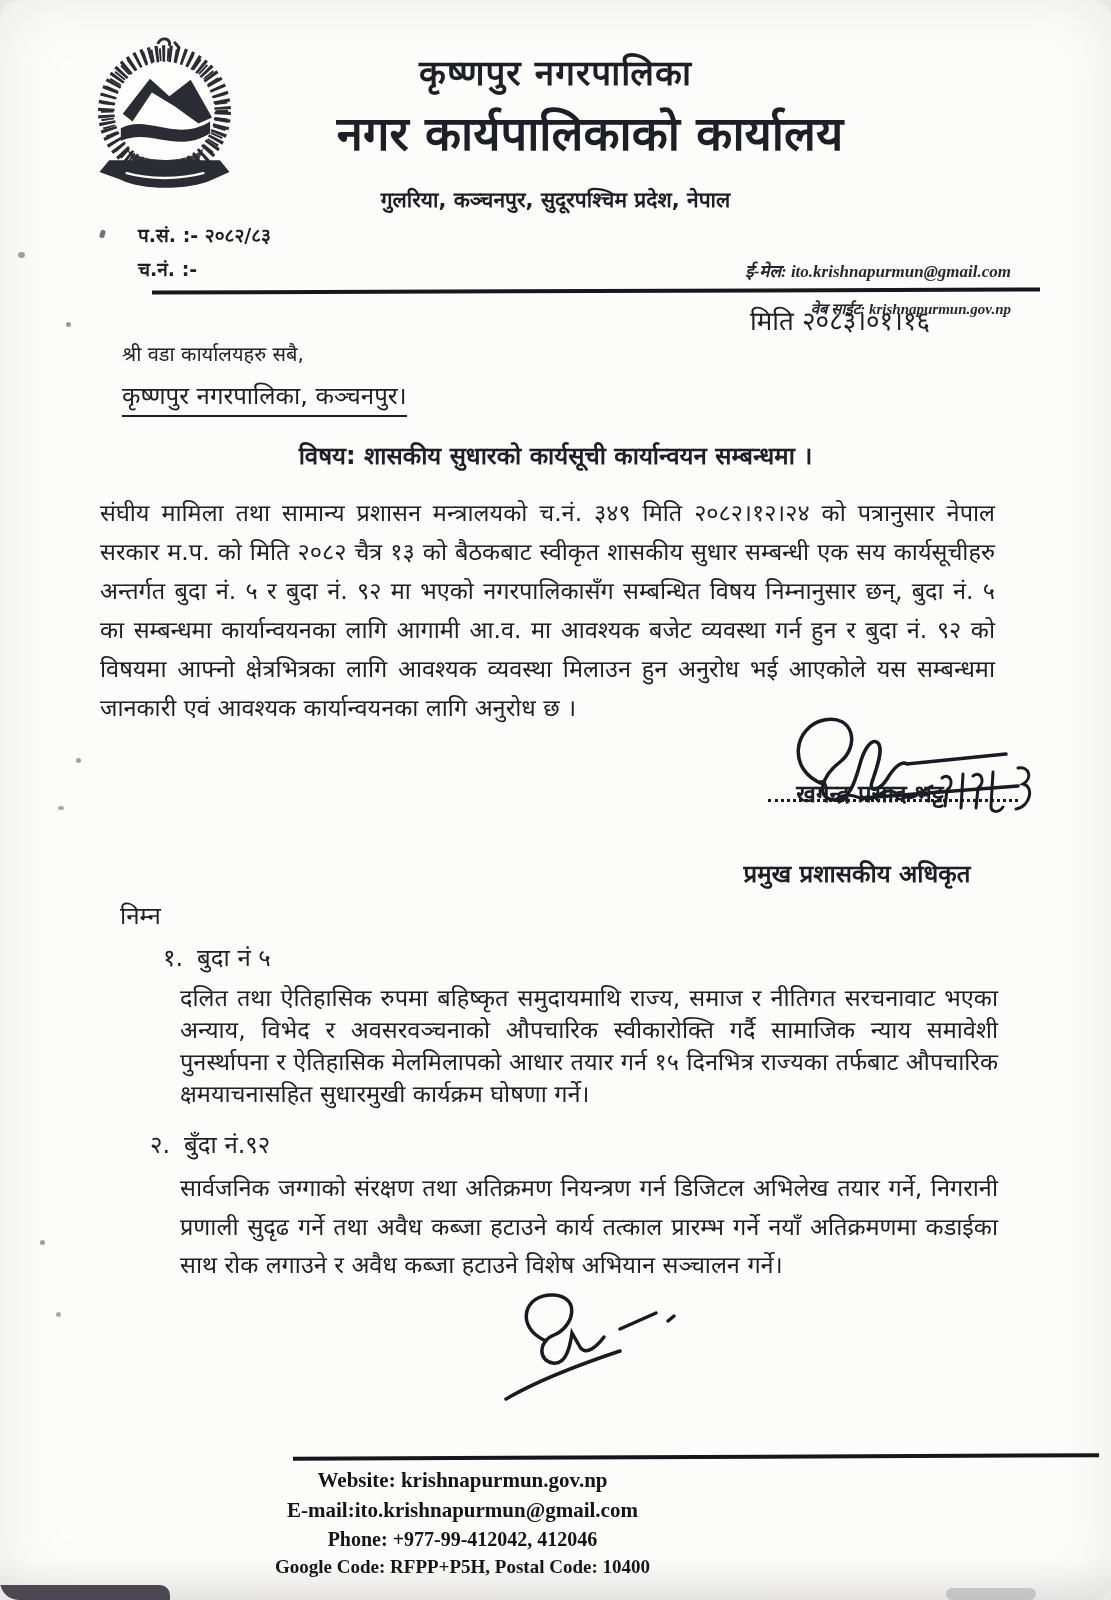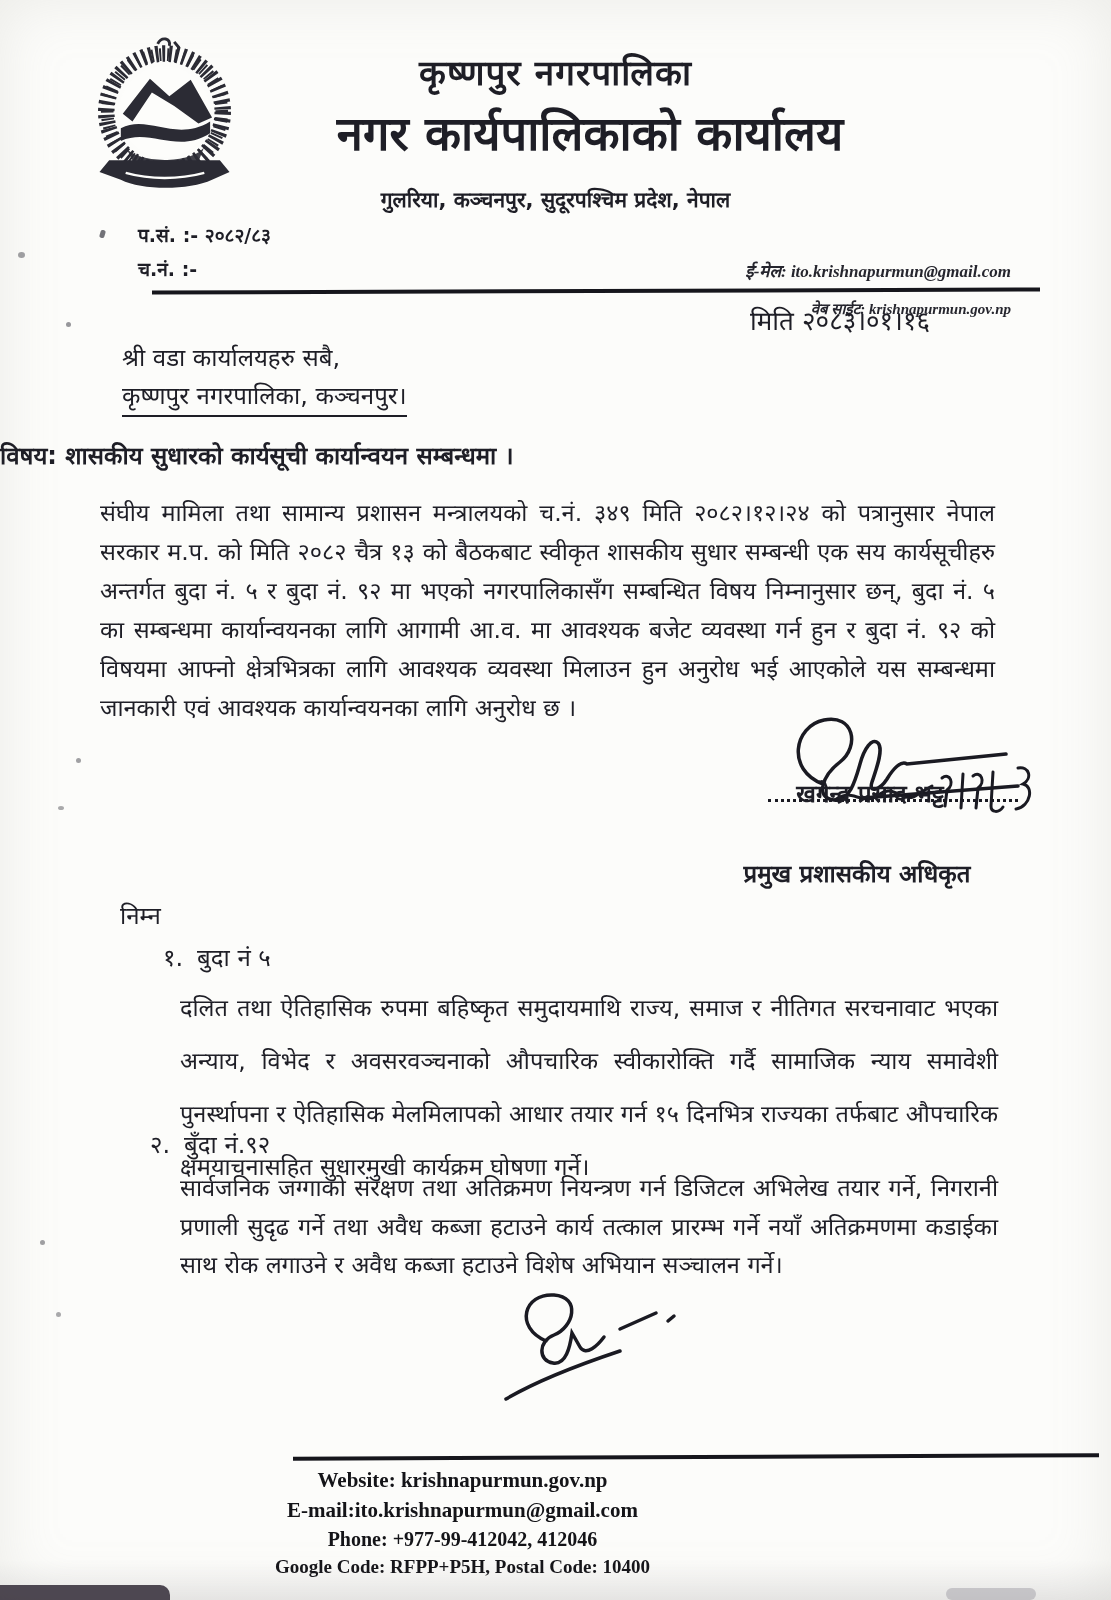--- a/index.html
+++ b/index.html
@@ -4,48 +4,49 @@
 <style>
   html,body{margin:0;padding:0;background:#e8e8e6;}
   .page{
     position:relative;
     width:1111px;height:1600px;
     background:#fcfcfa;
     overflow:hidden;
     font-family:"DejaVu Sans",sans-serif;
     color:#1e1e26;
     box-shadow:inset 0 0 60px rgba(160,160,150,.18);
+    border-radius:19px;
   }
   .abs{position:absolute;}
   
   .hdr-muni{top:48px;left:0;width:100%;text-align:center;font-size:35px;font-weight:bold;letter-spacing:1px;}
   .hdr-office{top:100px;left:90px;width:1000px;text-align:center;font-size:47px;font-weight:bold;}
   .hdr-addr{top:185px;left:0;width:100%;text-align:center;font-size:21px;font-weight:bold;}
   .refno{top:222px;left:138px;font-size:19px;font-weight:bold;}
   .chno{top:256px;left:138px;font-size:19px;font-weight:bold;}
   .contact{top:220px;right:100px;text-align:right;font-family:"Liberation Serif",serif;font-style:italic;font-weight:bold;color:#26262e;}
   .contact .email{font-size:17px;margin-top:39px;}
   .contact .web{font-size:15px;margin-top:16px;}
   .hrule{top:289px;left:152px;width:888px;height:4px;background:#16161c;transform:rotate(-.2deg);}
   .date-line{top:302px;left:700px;width:280px;text-align:center;font-size:26px;font-weight:500;}
   
-  .addr1{top:340px;left:122px;font-size:24px;}
+  .addr1{top:340px;left:122px;font-size:20px;}
   .addr2{top:378px;left:122px;font-size:24px;border-bottom:2.5px solid #1e1e26;padding-bottom:4px;}
-  .subject{top:438px;left:0;width:100%;text-align:left;font-size:24px;font-weight:600;}
+  .subject{top:438px;left:0;width:100%;text-align:center;font-size:24px;font-weight:600;}
   .body-par{top:494px;left:100px;width:895px;font-size:23.5px;line-height:39px;text-align:justify;}
   
   .sig1{top:712px;left:768px;}
   .dotline{top:799px;left:768px;width:250px;border-bottom:3.5px dotted #1a1a22;height:0;}
   .sig1b{top:762px;left:830px;}
   .sign-name{top:776px;left:740px;width:260px;text-align:center;font-size:24px;font-weight:600;}
   .sign-post{top:856px;left:712px;width:290px;text-align:center;font-size:24px;font-weight:600;}
   
   .nimna{top:898px;left:120px;font-size:24px;}
   .it1-head{top:940px;left:163px;font-size:24px;}
-  .it1-text{top:982px;left:180px;width:818px;font-size:23.5px;line-height:53px;text-align:justify;}
+  .it1-text{top:982px;left:180px;width:818px;font-size:23.5px;line-height:32px;text-align:justify;}
   .it2-head{top:1127px;left:150px;font-size:24px;}
   .it2-text{top:1169px;left:180px;width:818px;font-size:23.5px;line-height:38.5px;text-align:justify;}
   .num{display:inline-block;margin-right:14px;}
   .sig2{top:1283px;left:468px;}
   
   .frule{top:1455px;left:293px;width:806px;height:3.5px;background:#16161c;transform:rotate(-.25deg);}
   .footer{top:1468px;left:0;width:925px;text-align:center;font-family:"Liberation Serif",serif;font-weight:bold;color:#141418;}
   .footer div{margin-bottom:5px;}
   .f1{font-size:21px;}
   .f2{font-size:21px;}

